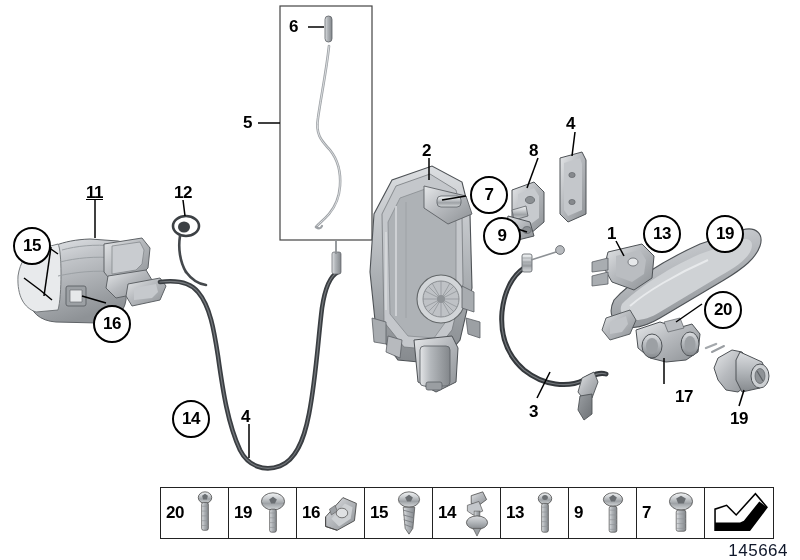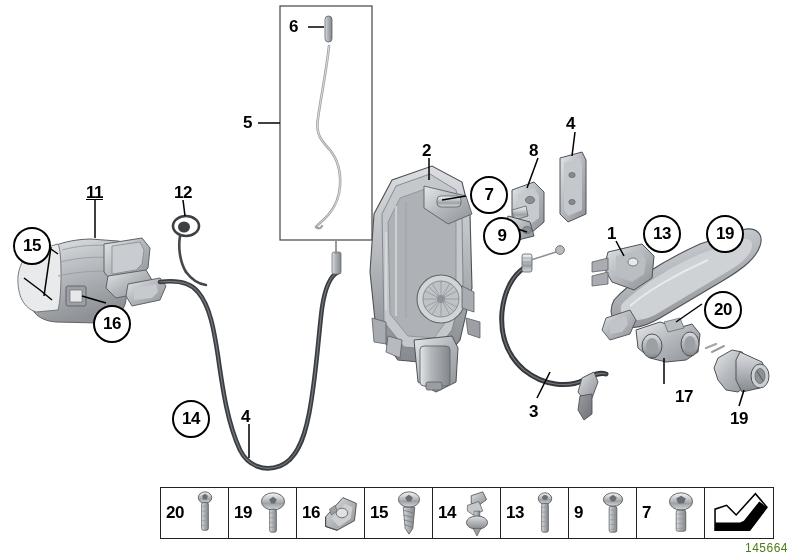--- a/index.html
+++ b/index.html
@@ -22,21 +22,21 @@
   #legend{position:absolute;left:160px;top:487px;height:52px;display:flex;
           border:1.3px solid #222;box-sizing:border-box;background:#fff;}
   .lgcell{width:68px;height:100%;border-right:1.3px solid #222;
           display:flex;align-items:center;box-sizing:border-box;
           position:relative;}
   .lgcell:last-child{border-right:none;}
   .lgnum{font-weight:bold;font-size:17px;color:#000;margin-left:5px;
          letter-spacing:-0.5px;z-index:2;}
   .lgart{position:absolute;right:3px;top:0;bottom:0;width:40px;}
   .lgart svg{width:100%;height:100%;}
-  #partno{position:absolute;right:12px;top:541px;font-size:12px;color:#4d7c0f;
+  #partno{position:absolute;right:12px;top:541px;font-size:17px;color:#0f172a;
           letter-spacing:0.5px;}
 </style>
 </head>
 <body>
 
 <div id="stage">
 
   <svg class="layer" viewBox="0 0 800 560">
     <defs>
       <linearGradient id="gMetal" x1="0" y1="0" x2="1" y2="1">

